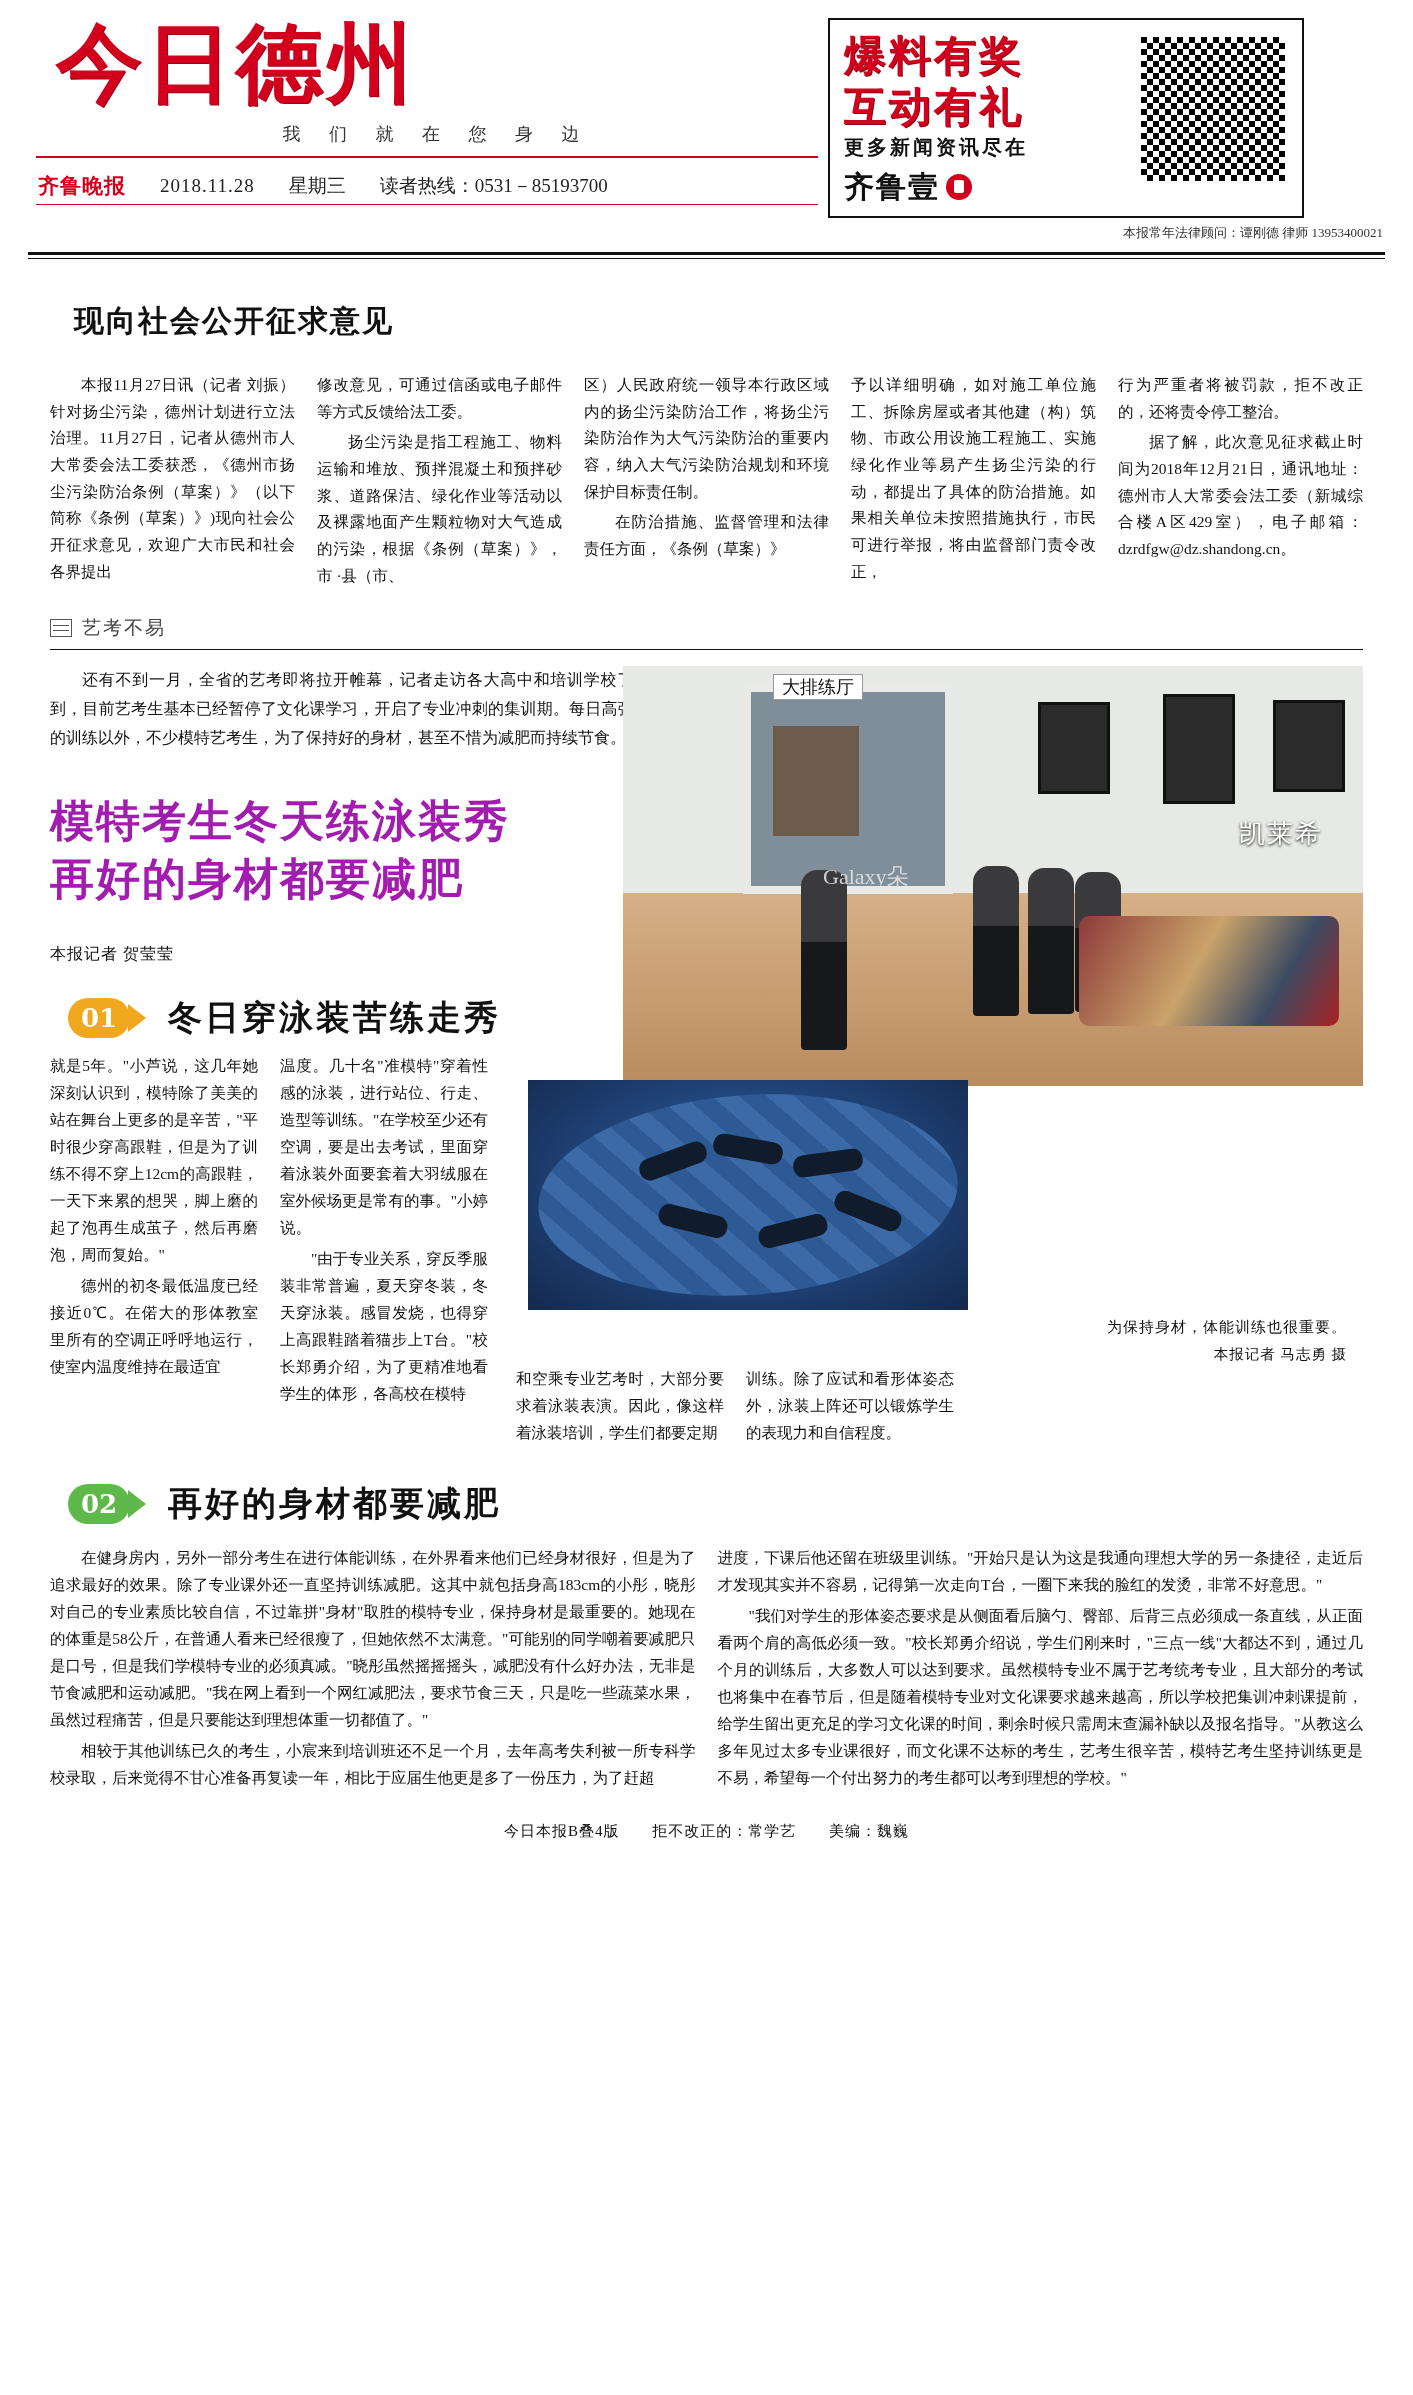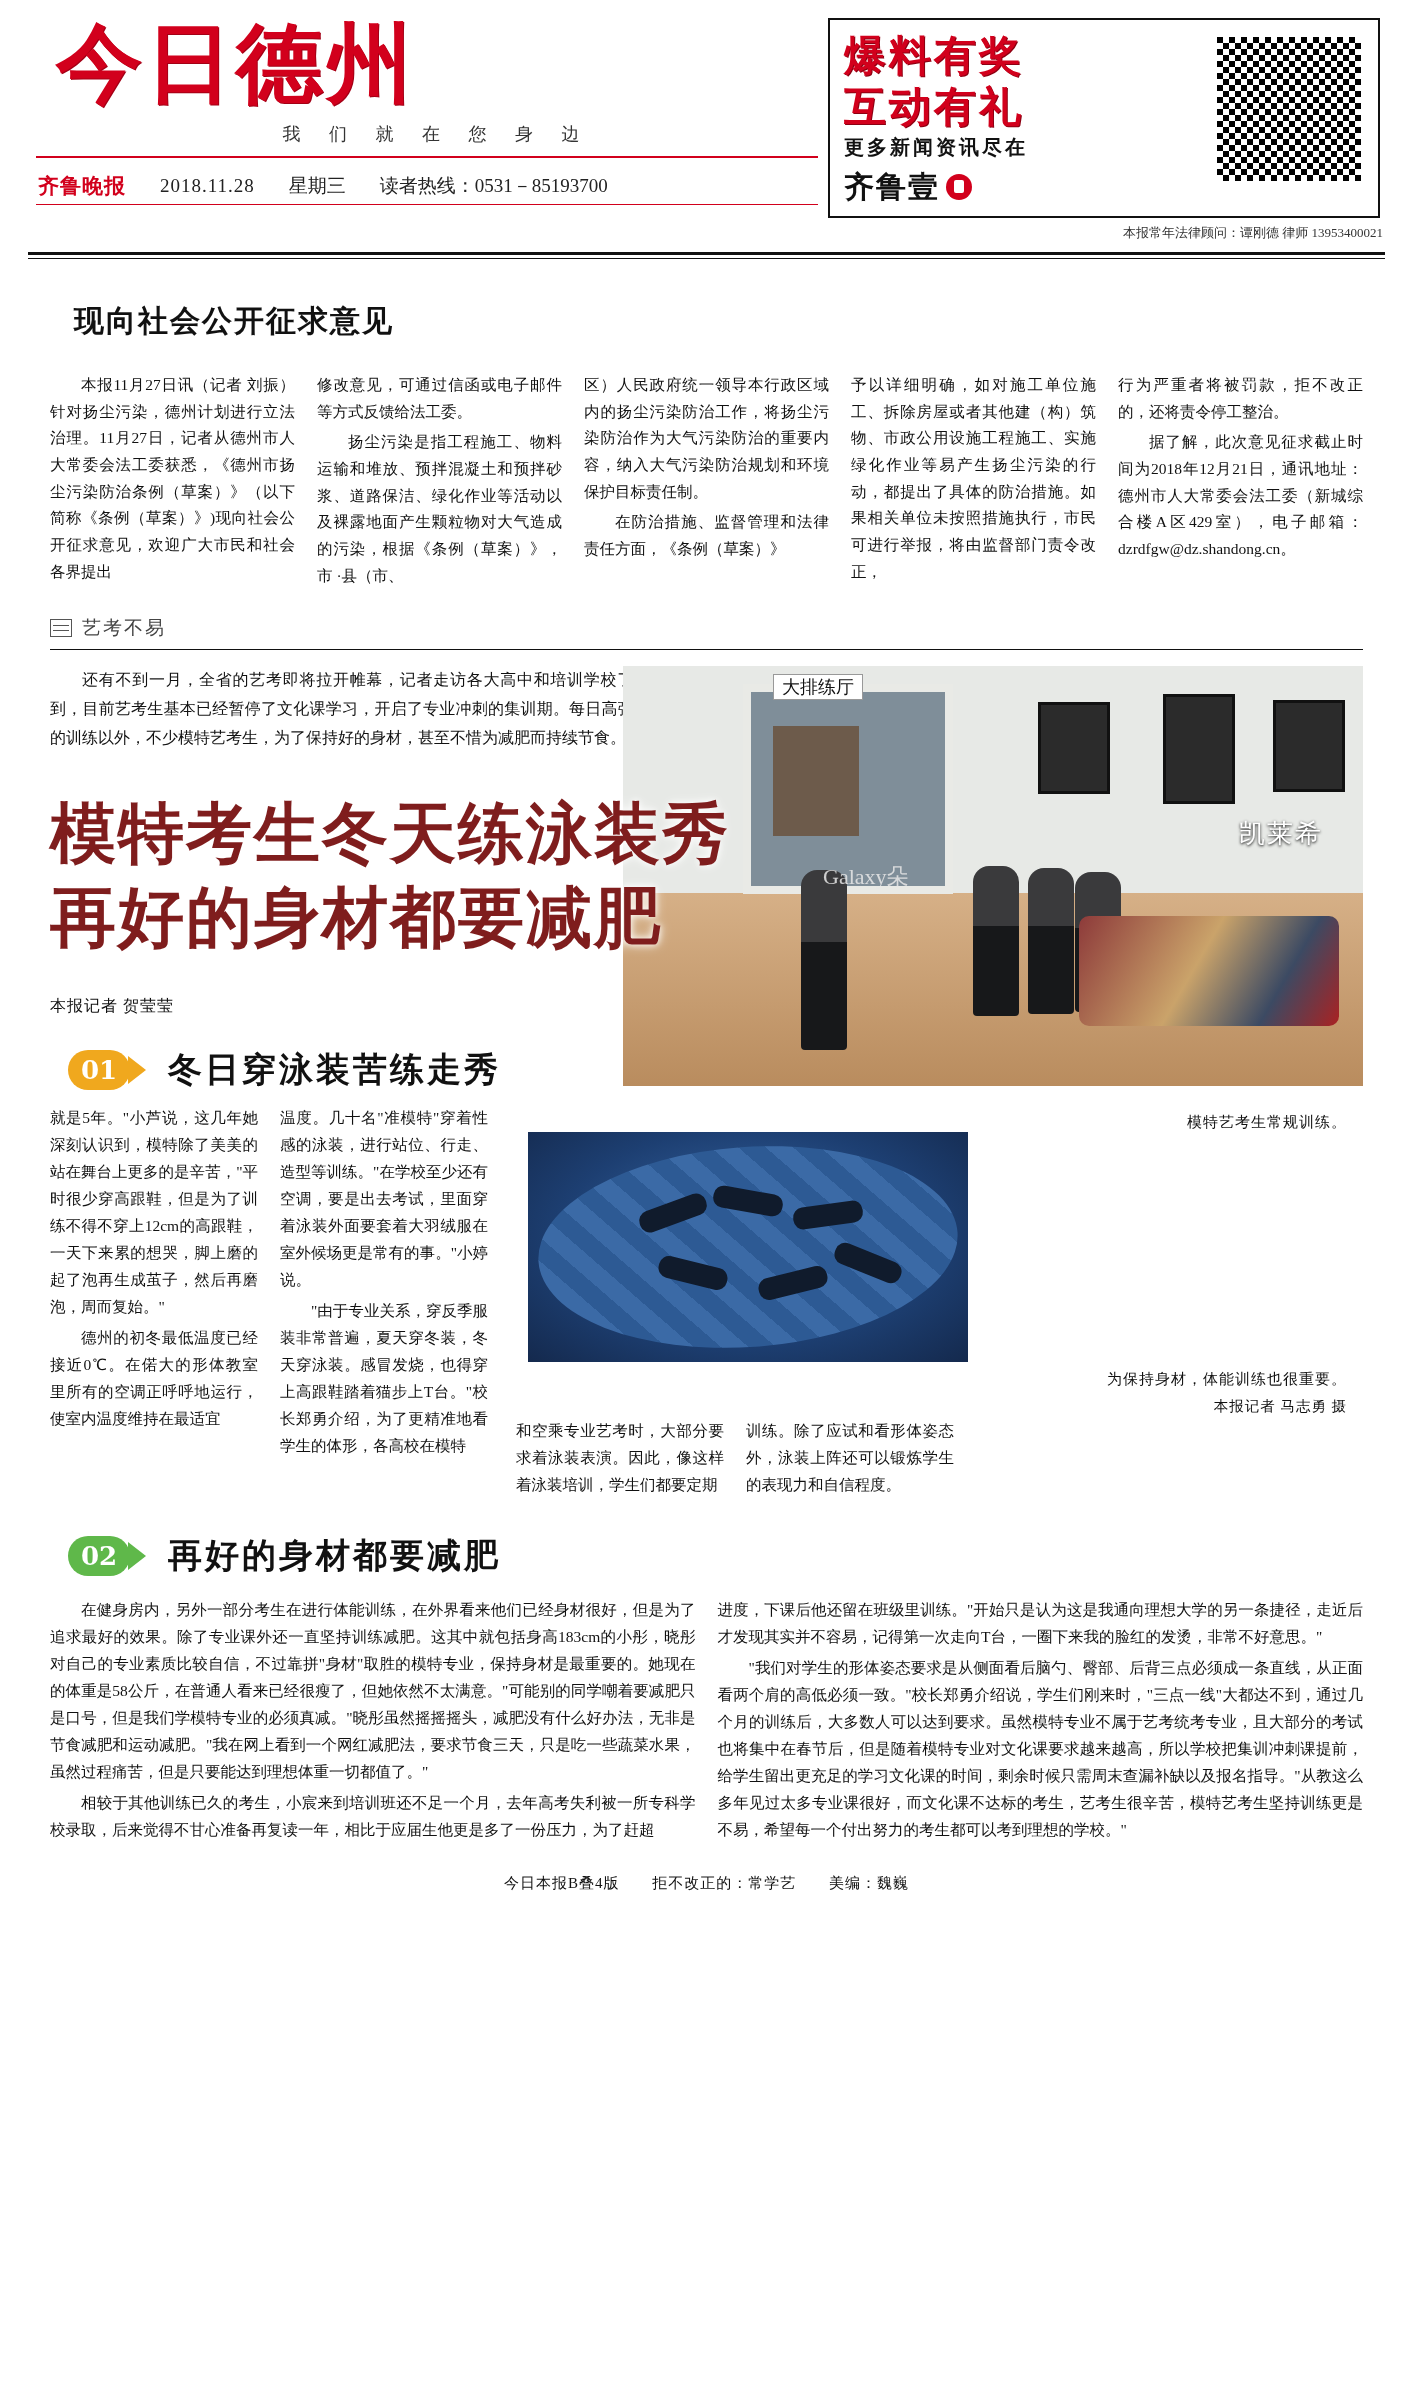--- a/index.html
+++ b/index.html
@@ -36,21 +36,21 @@
   .mast-rule { border-top:2px solid #d2001c; margin:10px 0 0 8px; }
   .mast-info { display:flex; align-items:center; gap:34px; font-size:19px; padding:14px 0 4px 10px; color:#222; }
   .qlwb {
     color:#d2001c; font-weight:bold; font-size:21px;
     font-family:"DejaVu Serif", serif; letter-spacing:1px;
   }
   .mast-info .date { letter-spacing:1px; font-family:"Liberation Serif", serif; }
   .mast-rule2 { border-top:1.5px solid #d2001c; margin-left:8px; }
 
   .mast-right { flex:1; padding-left:10px; }
-  .ad-box { border:2px solid #111; width:552px; height:200px; display:flex; align-items:stretch; background:#fff; }
+  .ad-box { border:2px solid #111; width:476px; height:200px; display:flex; align-items:stretch; background:#fff; }
   .ad-left { flex:1; padding:12px 0 8px 14px; display:flex; flex-direction:column; justify-content:space-between; }
   .ad-l1, .ad-l2 {
     font-family:"DejaVu Serif", serif;
     font-weight:bold;
     font-size:42px;
     color:#d2001c;
     letter-spacing:3px;
     line-height:1.12;
     text-shadow:1px 1px 0 #8c0012;
   }
@@ -104,24 +104,24 @@
   .sec-tag .tagtext { font-size:19px; color:#444; letter-spacing:2px; }
   .sec-rule { border-top:1px solid #111; margin:8px 22px 0 22px; }
 
   
   .feature { display:flex; padding:16px 22px 0 22px; gap:18px; position:relative; }
   .feature-left { width:600px; }
   .feat-intro { font-size:16px; line-height:1.8; text-align:justify; text-indent:2em; margin:0 0 8px 0; }
   .feat-title {
     font-family:"DejaVu Serif", serif;
     font-weight:bold;
-    font-size:66px;
+    font-size:44px;
     line-height:1.18;
     letter-spacing:2px;
-    color:#7f1d1d;
+    color:#a21caf;
     margin-top:42px;
     white-space:nowrap;
     position:relative;
     z-index:5;
     text-shadow:0 0 6px rgba(255,255,255,.9), 0 0 12px rgba(255,255,255,.8);
   }
   .byline { font-size:16px; margin-top:40px; letter-spacing:1px; }
   .photo-main {
     position:absolute; right:22px; top:16px;
     width:740px; height:420px;

